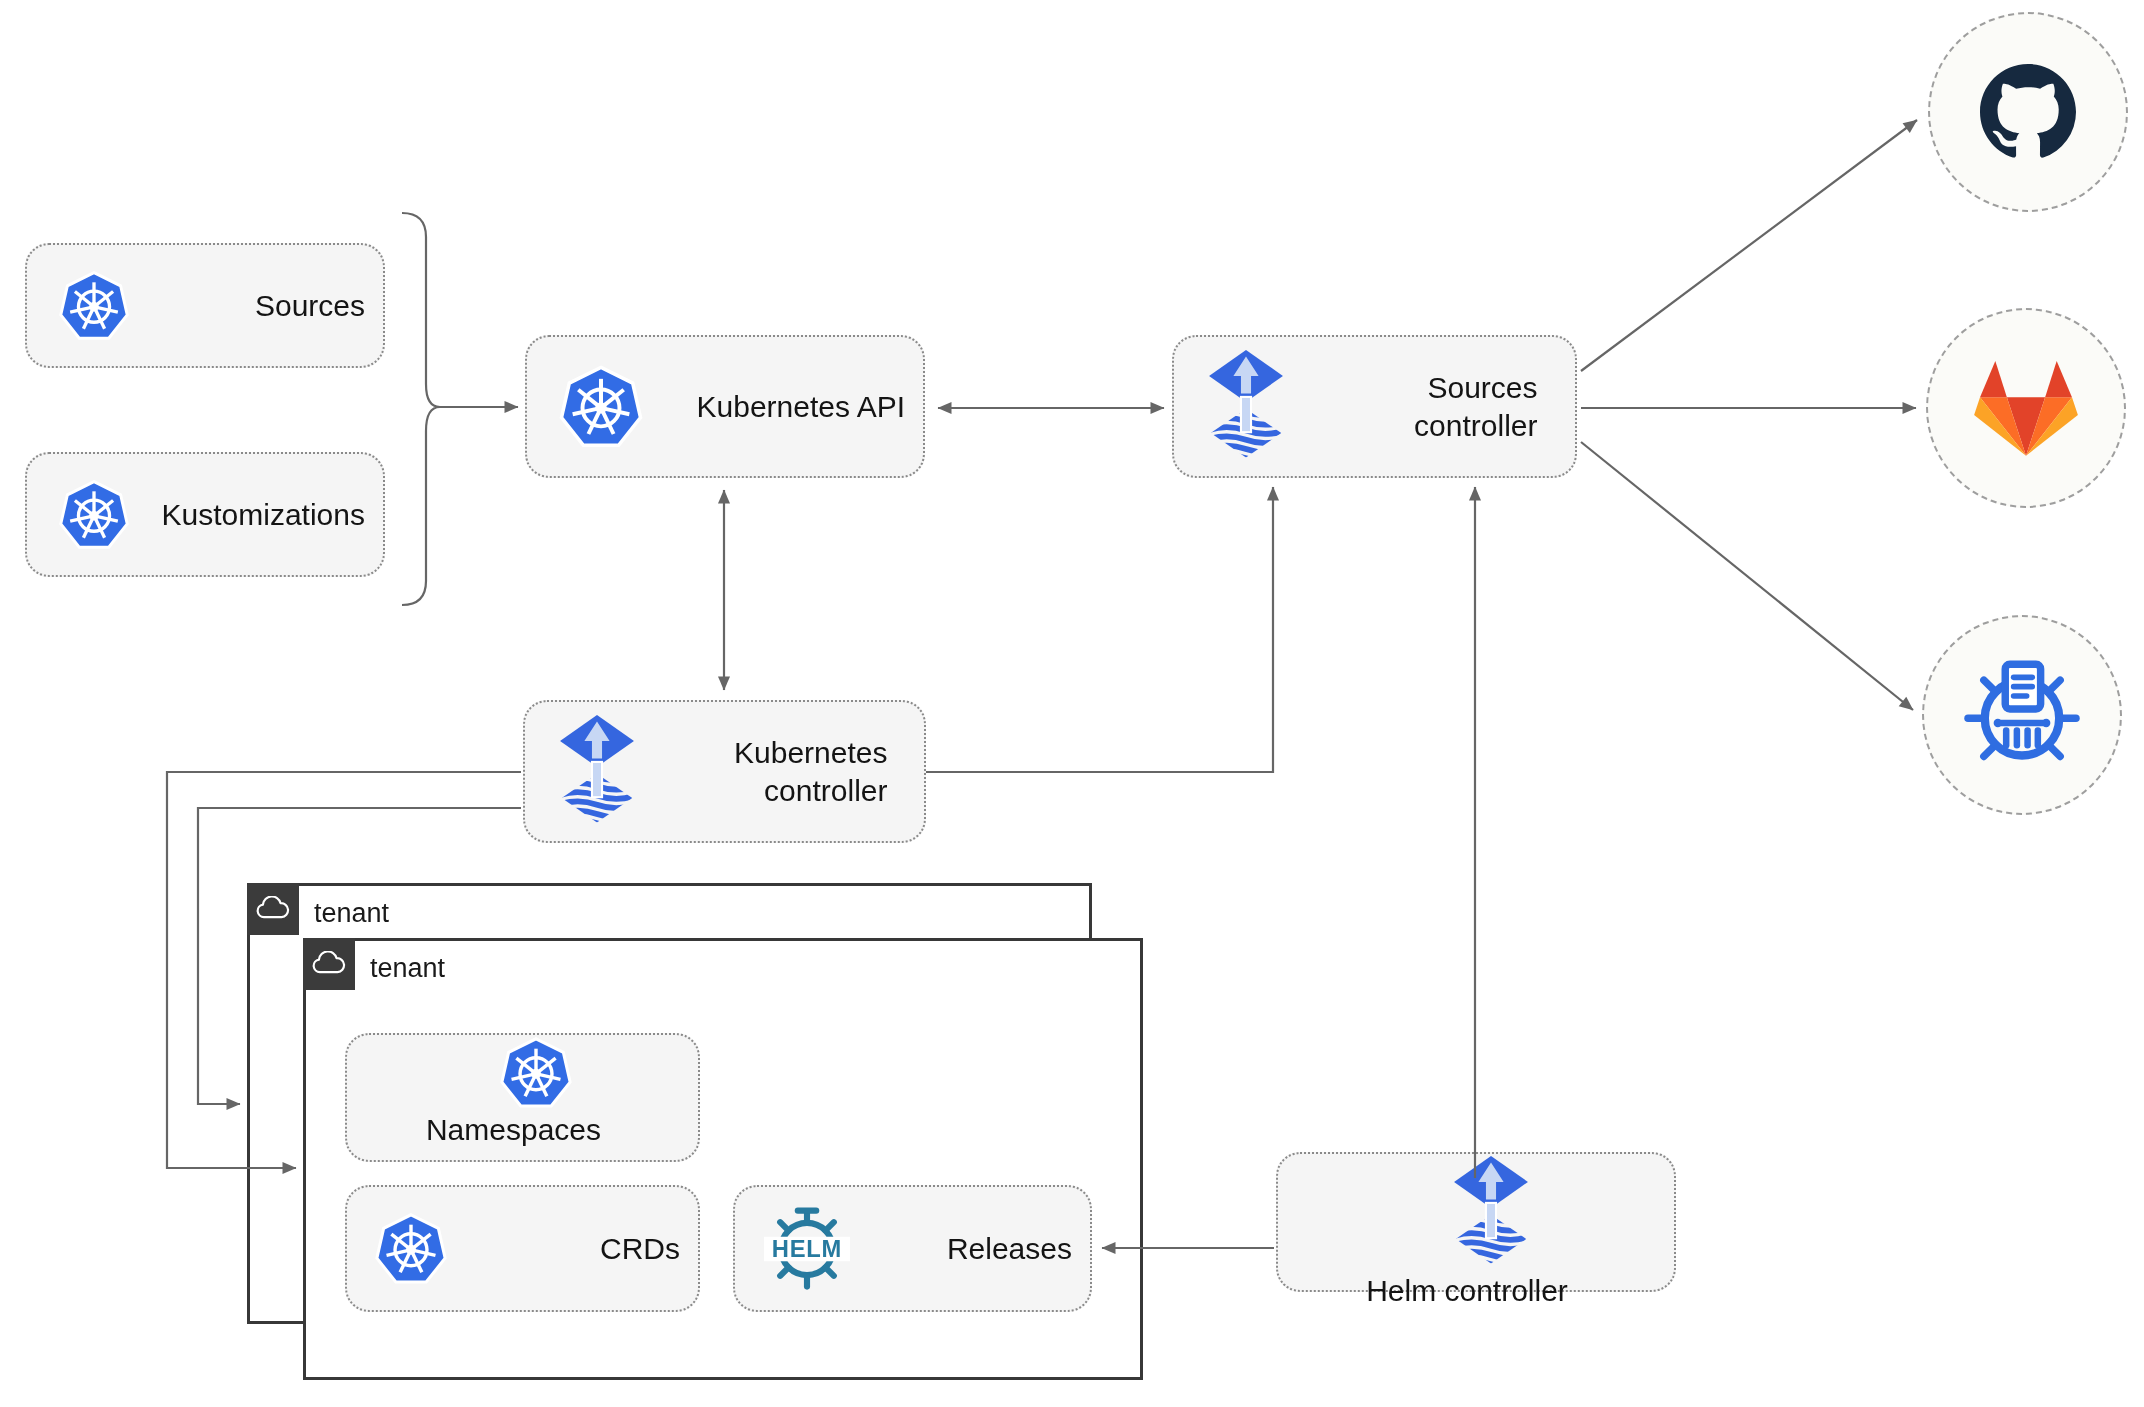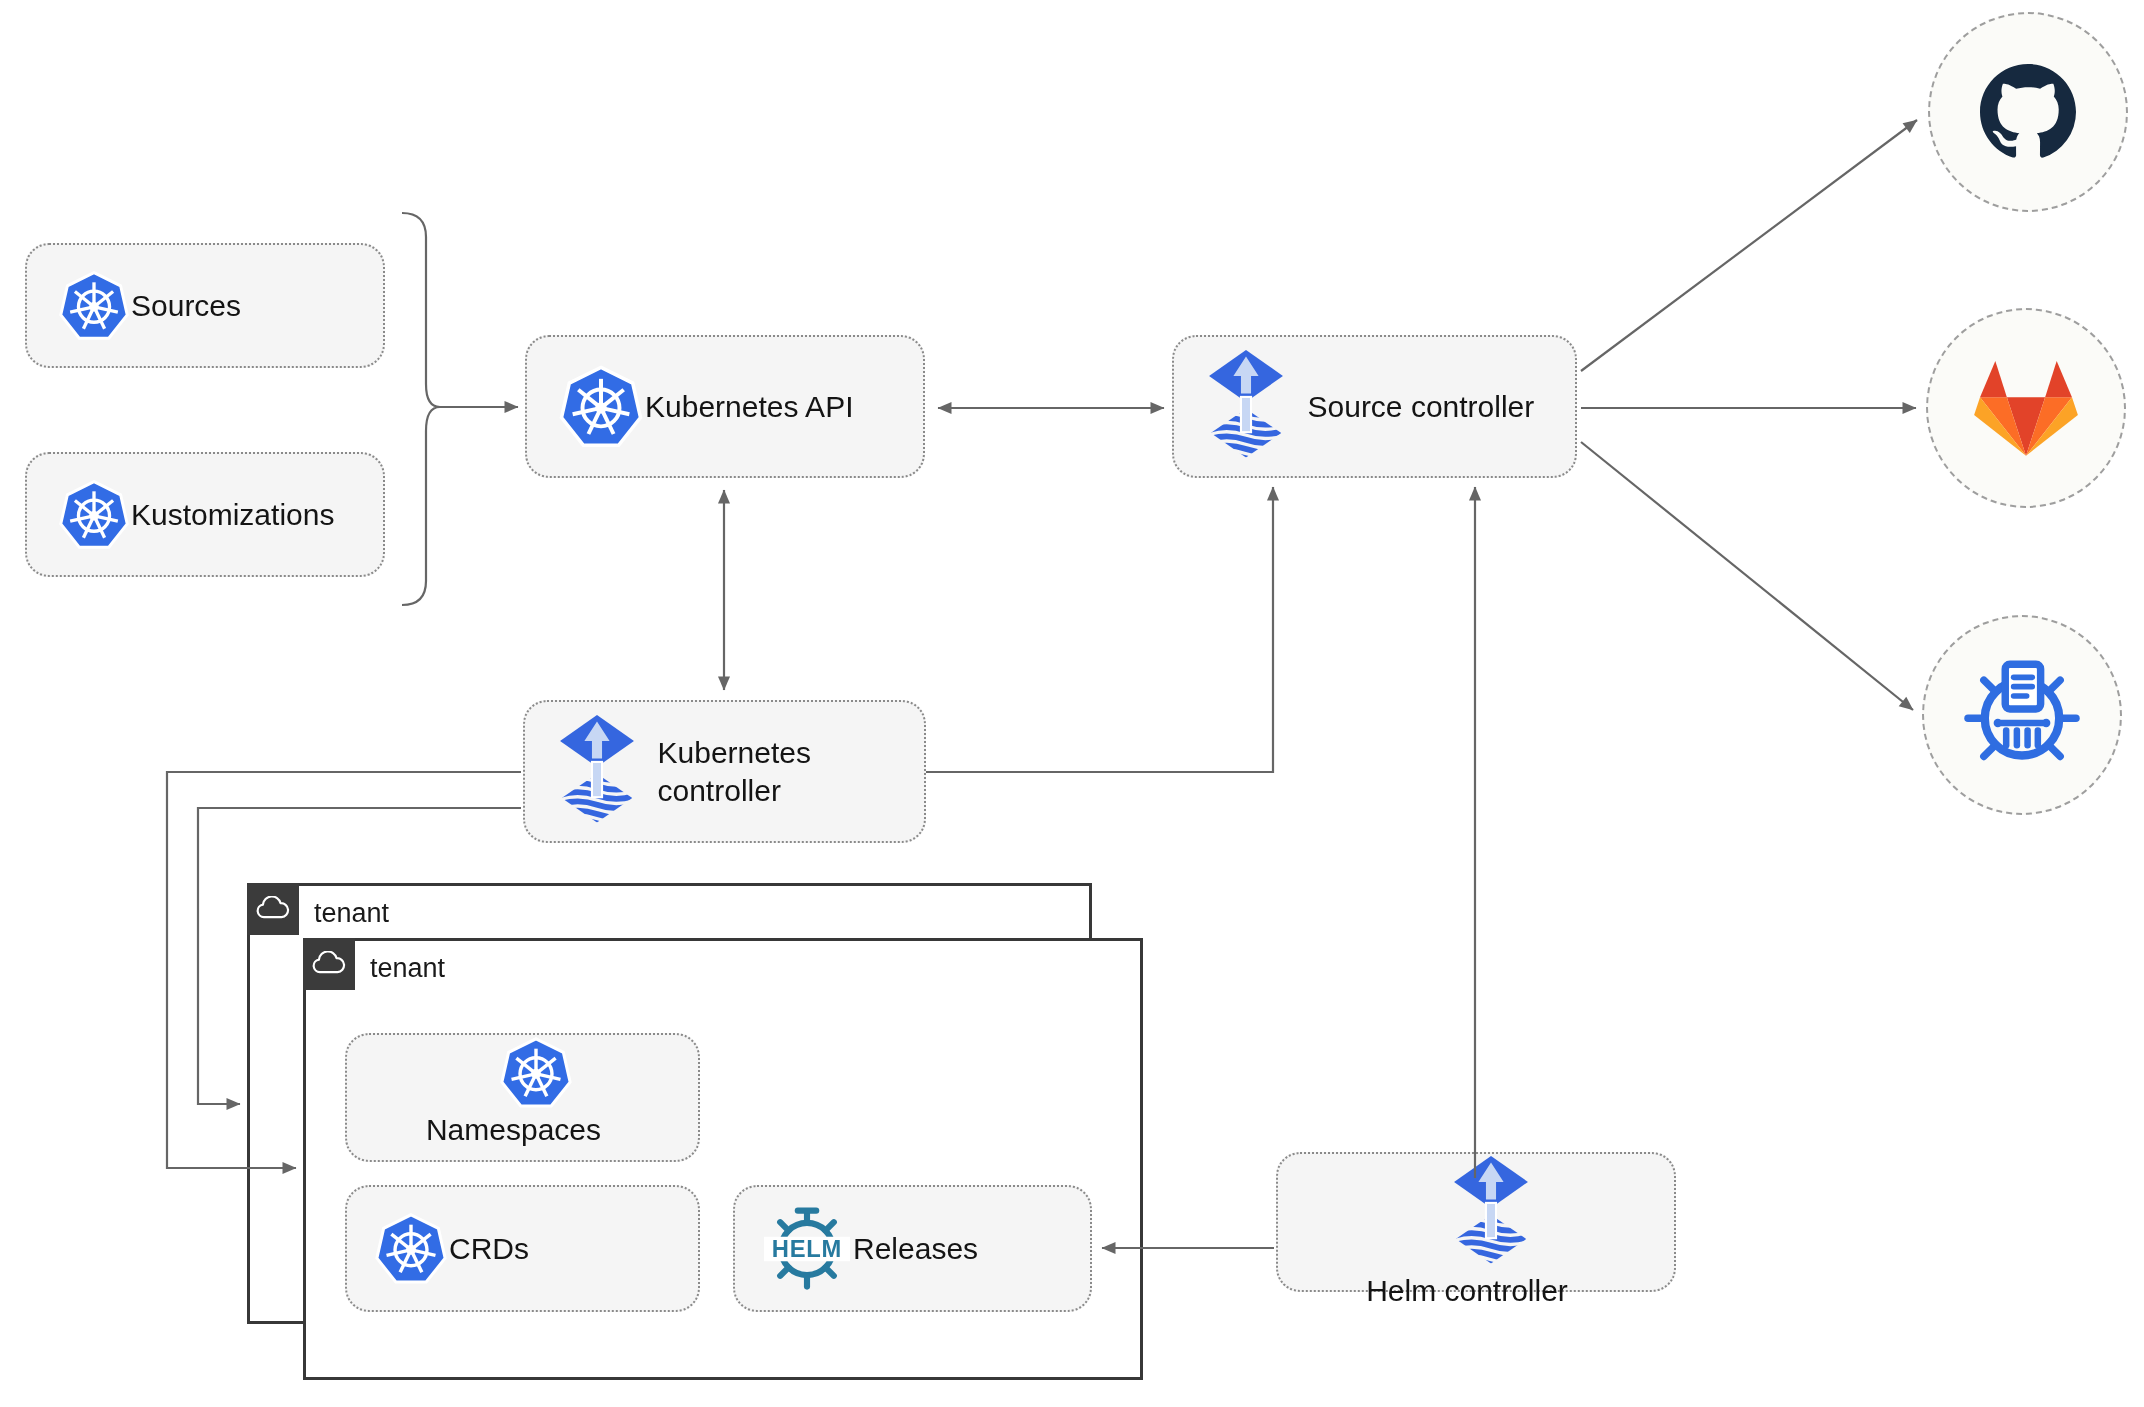--- a/index.html
+++ b/index.html
@@ -10,21 +10,21 @@
   
   .node{
     position:absolute;box-sizing:border-box;
     background:var(--node_bg);
     border:2px dotted var(--node_border);
     border-radius:24px;
     display:flex;align-items:center;
   }
   .node .icon{flex:0 0 auto;margin-left:30px;display:flex;align-items:center;}
   .node .label{
-    flex:1;text-align:left;color:var(--label_color);
+    flex:1;text-align:right;color:var(--label_color);
     font-size:30px;line-height:1.25;padding-right:18px;
   }
   
   #node-sources{left:25px;top:243px;width:360px;height:125px;}
   #node-kustomizations{left:25px;top:452px;width:360px;height:125px;}
   #node-kubernetes-api{left:525px;top:335px;width:400px;height:143px;}
   #node-source-controller{left:1172px;top:335px;width:405px;height:143px;}
   #node-kustomize-controller{left:523px;top:700px;width:403px;height:143px;}
   #node-helm-controller{left:1276px;top:1152px;width:400px;height:140px;flex-direction:column;}
   #node-namespaces{left:345px;top:1033px;width:355px;height:129px;flex-direction:column;}
@@ -168,21 +168,21 @@
             <path d="M4,76 Q27,68 50,76 T96,76"></path>
               <path d="M4,87 Q27,79 50,87 T96,87"></path>
             <path d="M4,98 Q27,90 50,98 T96,98"></path>
               <path d="M4,109 Q27,101 50,109 T96,109"></path>
             <path d="M4,120 Q27,112 50,120 T96,120"></path>
               <path d="M4,131 Q27,123 50,131 T96,131"></path>
           </g>
           <rect x="44" y="58" width="12" height="42" fill="var(--flux_light)" stroke="#fff" stroke-width="2.5"></rect>
         </svg>
       </span>
-      <span class="label" style="max-width:230px;margin:0 auto;">Source controller</span>
+      <span class="label" style="max-width:230px;margin:0 auto;">Sources controller</span>
     </div>
 
     <div class="node ctrl" id="node-kustomize-controller">
       <span class="icon">
         <svg viewBox="0 0 100 140" width="84" height="118">
           <polygon points="50,2 94,33 50,64 6,33" fill="var(--flux_blue)"></polygon>
           <polygon points="50,10 65,33 56,33 56,54 44,54 44,33 35,33" fill="var(--flux_light)"></polygon>
           <g clip-path="url(#fluxclip)" stroke="var(--flux_blue)" stroke-width="7" fill="none">
             <path d="M4,76 Q27,68 50,76 T96,76"></path>
               <path d="M4,87 Q27,79 50,87 T96,87"></path>

